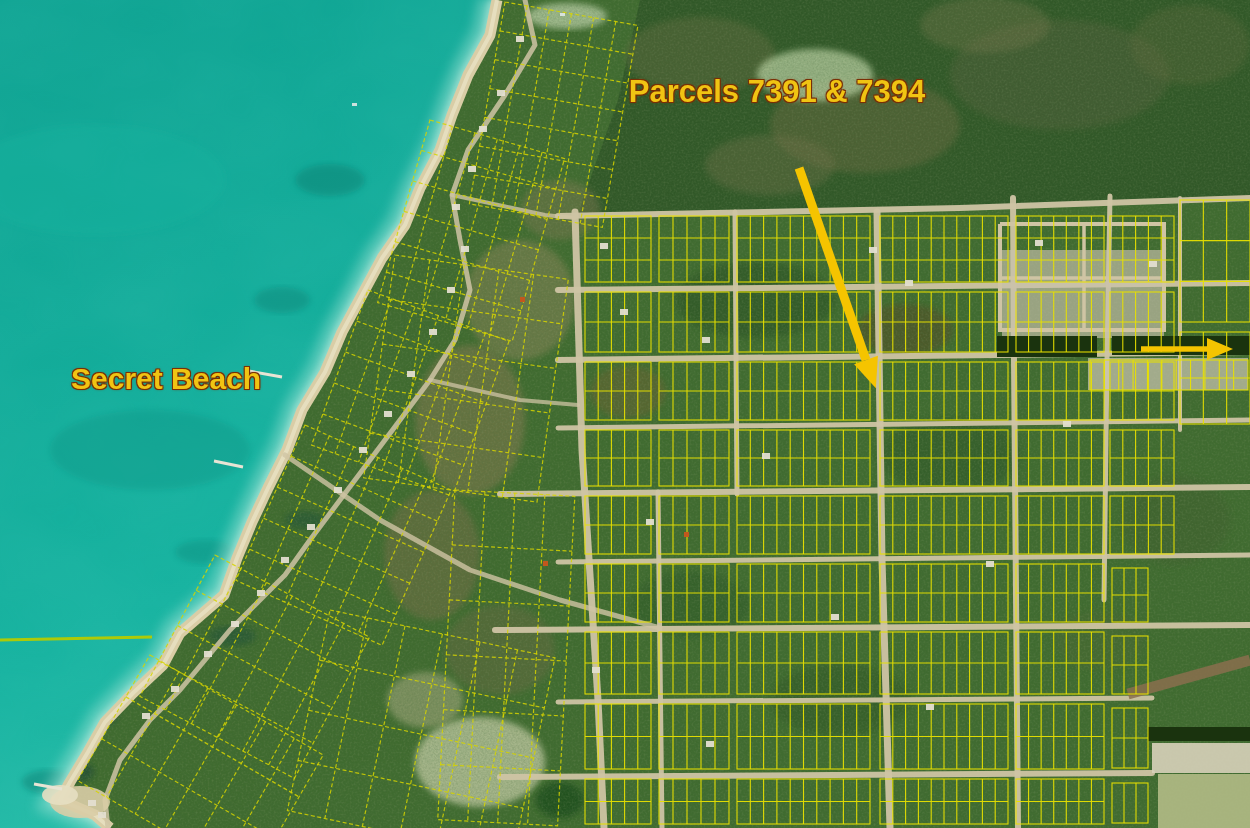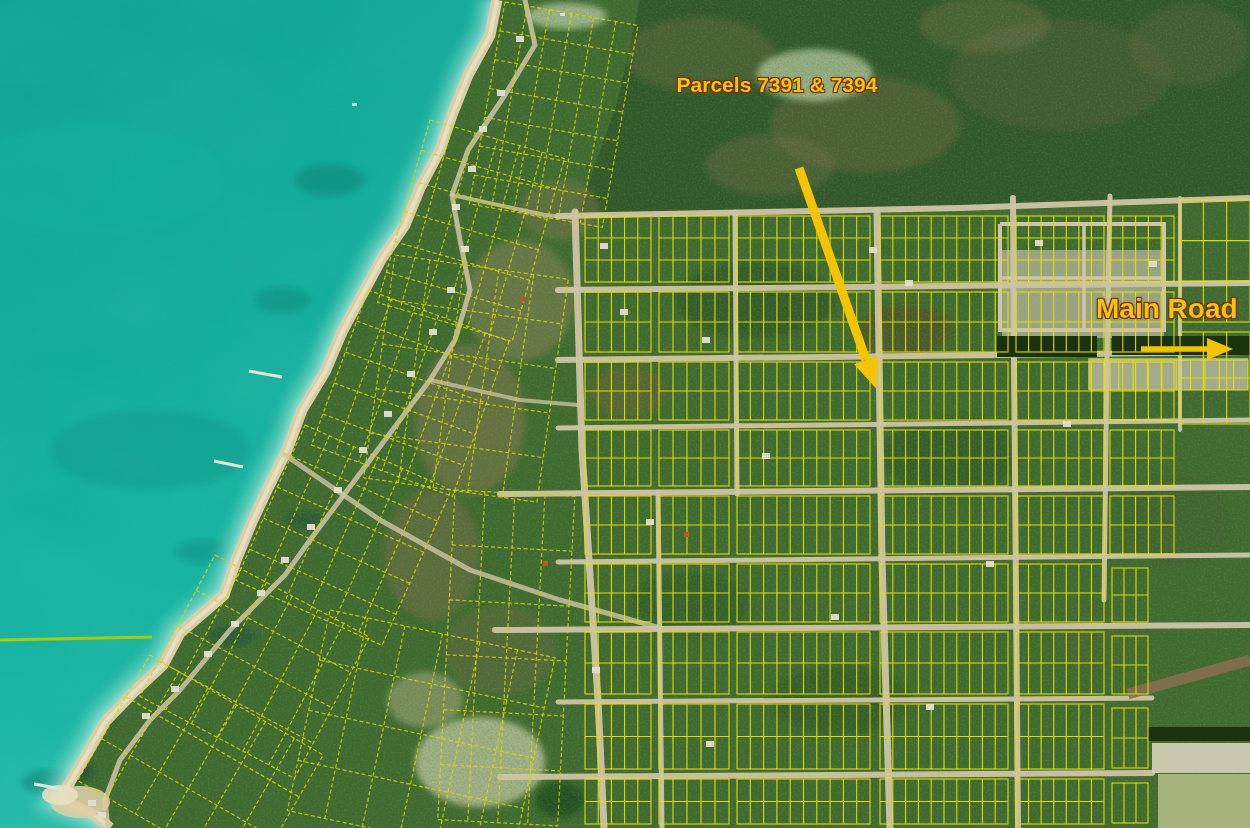--- a/index.html
+++ b/index.html
@@ -1,21 +1,21 @@
 <!DOCTYPE html>
 <html><head>
 <meta charset="utf-8">
 <style>
   html,body{margin:0;padding:0;background:#222;}
   .stage{position:relative;width:1250px;height:828px;overflow:hidden;
          font-family:"Liberation Sans",sans-serif;background:#0ea291;}
   .stage svg{position:absolute;left:0;top:0;}
   .map-label{position:absolute;font-weight:bold;white-space:nowrap;pointer-events:none;}
   .map-label.parcels{left:577px;top:70px;width:400px;text-align:center;
-                     font-size:21px;line-height:1.42;white-space:normal;}
+                     font-size:31px;line-height:1.42;white-space:normal;}
   .map-label.beach{left:71px;top:362px;font-size:30px;}
   .map-label.road{left:1096px;top:293px;font-size:28px;}
 </style>
 </head>
 <body>
 
 <div class="stage">
   <svg id="map-canvas" width="1250" height="828" viewBox="0 0 1250 828">
     <defs>
       <linearGradient id="gwater" x1="0" y1="0" x2="0.7" y2="1">
@@ -448,14 +448,14 @@
         <g>
           <line x1="1141" y1="349" x2="1207" y2="349" stroke="#f5c400" stroke-width="5.5"></line>
           <polygon points="1233,349 1207,359.92 1207,338.08" fill="#f5c400"></polygon>
         </g>
       </g>
   </svg>
 
   <div class="map-label parcels" style="color: rgb(240, 196, 19); text-shadow: rgb(122, 47, 5) 1px 1px 0px, rgb(122, 47, 5) -1px 1px 0px, rgb(122, 47, 5) 1px -1px 0px, rgb(122, 47, 5) -1px -1px 0px, rgb(122, 47, 5) 0px 0px 3px;">
     <div>Parcels 7391 &amp; 7394</div>
   </div>
-  <div class="map-label road" style="color: rgb(240, 196, 19); text-shadow: rgb(122, 47, 5) 1px 1px 0px, rgb(122, 47, 5) -1px 1px 0px, rgb(122, 47, 5) 1px -1px 0px, rgb(122, 47, 5) -1px -1px 0px, rgb(122, 47, 5) 0px 0px 3px;">Main Road</div>
+  <div class="map-label beach" style="color: rgb(240, 196, 19); text-shadow: rgb(122, 47, 5) 1px 1px 0px, rgb(122, 47, 5) -1px 1px 0px, rgb(122, 47, 5) 1px -1px 0px, rgb(122, 47, 5) -1px -1px 0px, rgb(122, 47, 5) 0px 0px 3px;">Secret Beach</div>
 </div>
 
 </body></html>

